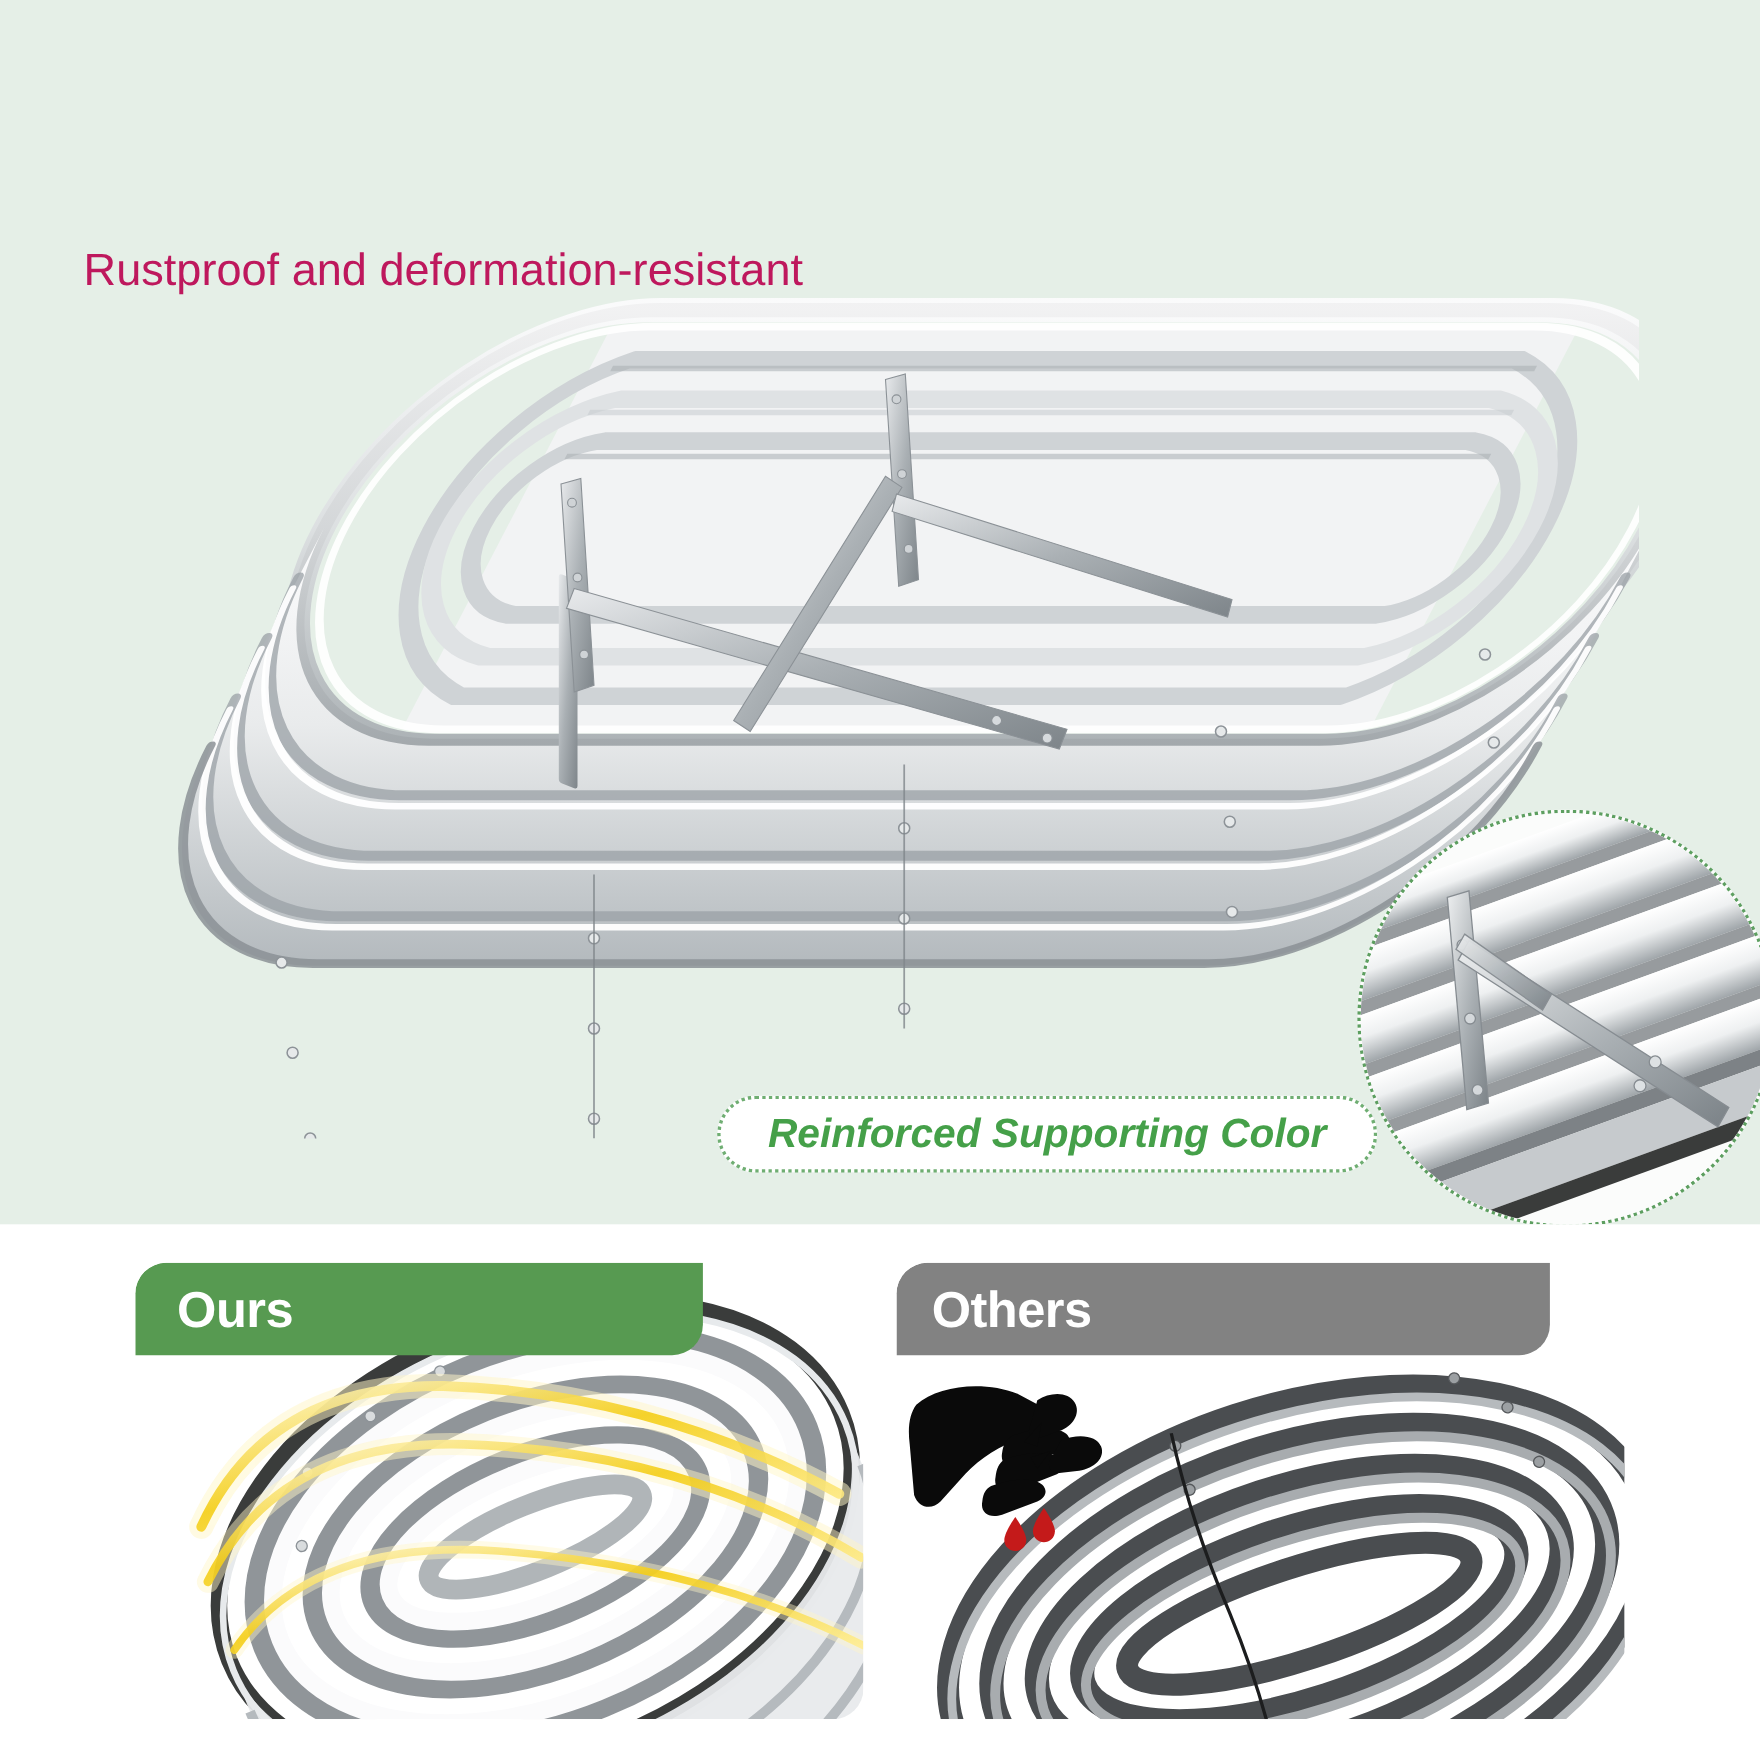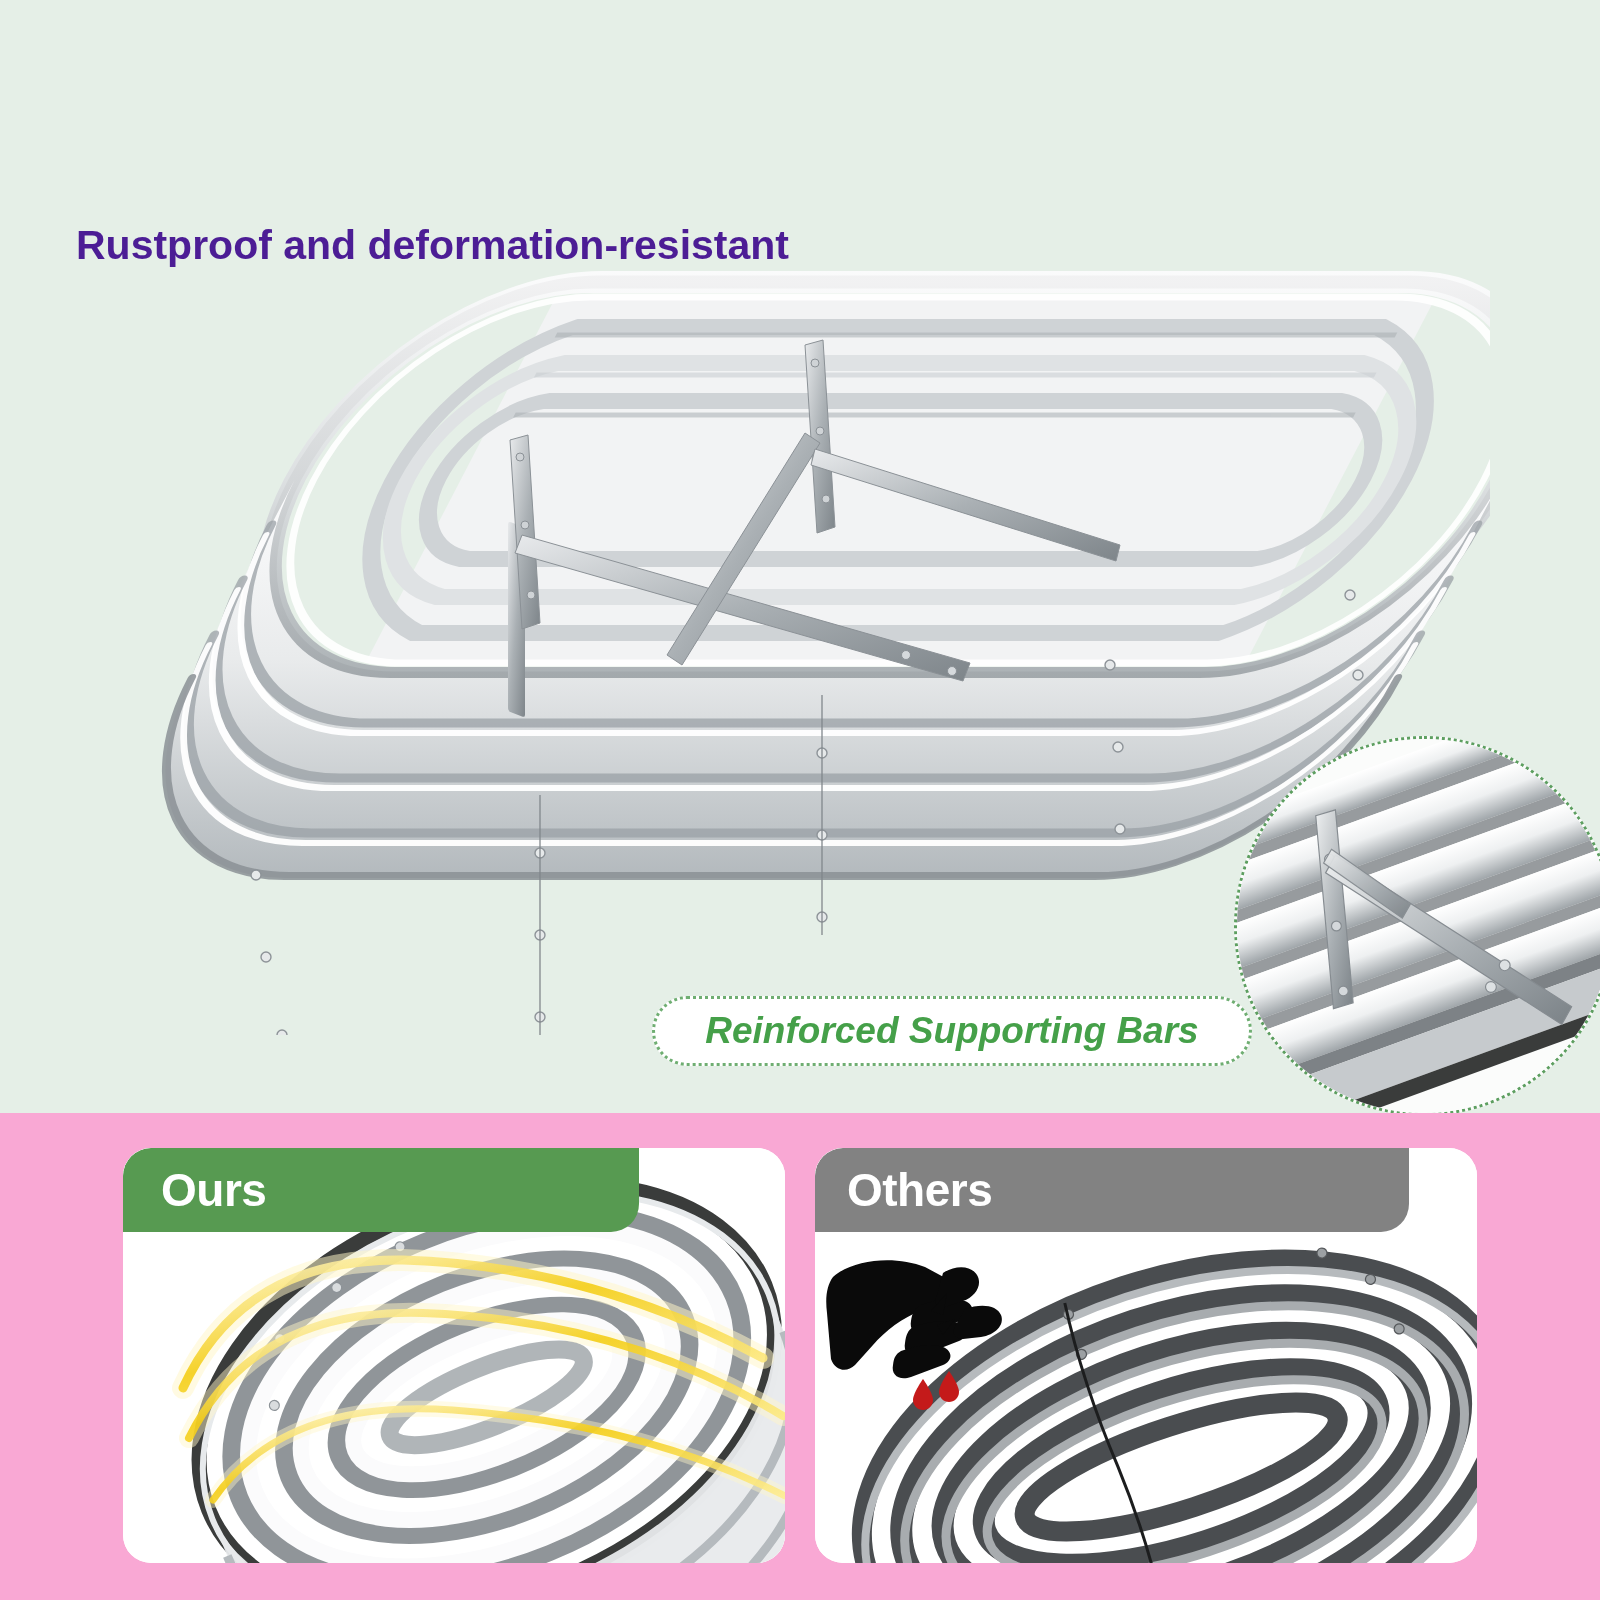--- a/index.html
+++ b/index.html
@@ -19,22 +19,22 @@
 
   #headline {
     position:absolute; left:74px; top:44px;
     color:#4d9a4f;
     font-size:74px; font-weight:bold; line-height:1.07;
     letter-spacing:-1px;
     white-space:pre-line;
   }
   #subtitle {
     position:absolute; left:76px; top:222px;
-    color:#4c1d95;
-    font-size:41px; font-weight:700; letter-spacing:0px;
+    color:#be185d;
+    font-size:41px; font-weight:400; letter-spacing:0px;
   }
 
   
   #product-illustration {
     position:absolute; left:70px; top:235px; width:1420px; height:800px;
   }
   #product-illustration svg { display:block; width:100%; height:100%; }
 
   
   #callout-pill {
@@ -58,21 +58,21 @@
     border-radius:50%;
     border:3px dotted #5d9f60;
     background:#fbfcfb;
     overflow:hidden;
   }
   #detail-circle svg { display:block; width:100%; height:100%; }
 
   
   #comparison-band {
     position:absolute; left:0; top:1113px; width:1600px; height:487px;
-    background:#f9a8d4;
+    background:#ffffff;
   }
 
   .compare-card {
     position:absolute; top:35px;
     width:662px; height:415px;
     background:#ffffff;
     border-radius:28px;
     overflow:hidden;
   }
   #ours-card   { left:123px; }
@@ -314,21 +314,21 @@
         <path d="M 750 208 L 612 430 L 597 420 L 735 198 Z" fill="url(#barG)" stroke="#8b9196" stroke-width="1"></path>
 
         <path d="M 745 214 L 1050 310 L 1046 326 L 741 230 Z" fill="url(#barG)" stroke="#8b9196" stroke-width="1"></path>
         <circle cx="882" cy="436" r="4.5" fill="#d6dadd" stroke="#8b9196" stroke-width="1"></circle>
         <circle cx="836" cy="420" r="4.5" fill="#d6dadd" stroke="#8b9196" stroke-width="1"></circle>
       </g>
     </svg>
   </div>
 
   <div id="callout-pill">
-    <span class="label">Reinforced Supporting Bars</span>
+    <span class="label">Reinforced Supporting Color</span>
   </div>
 
   <div id="detail-circle">
     <svg viewBox="0 0 380 380" xmlns="http://www.w3.org/2000/svg">
       <defs>
         <linearGradient id="dPanel" x1="0" y1="0" x2="0" y2="1">
           <stop offset="0%" stop-color="#ffffff"></stop>
           <stop offset="45%" stop-color="#eef0f1"></stop>
           <stop offset="100%" stop-color="#9fa5a9"></stop>
         </linearGradient>

